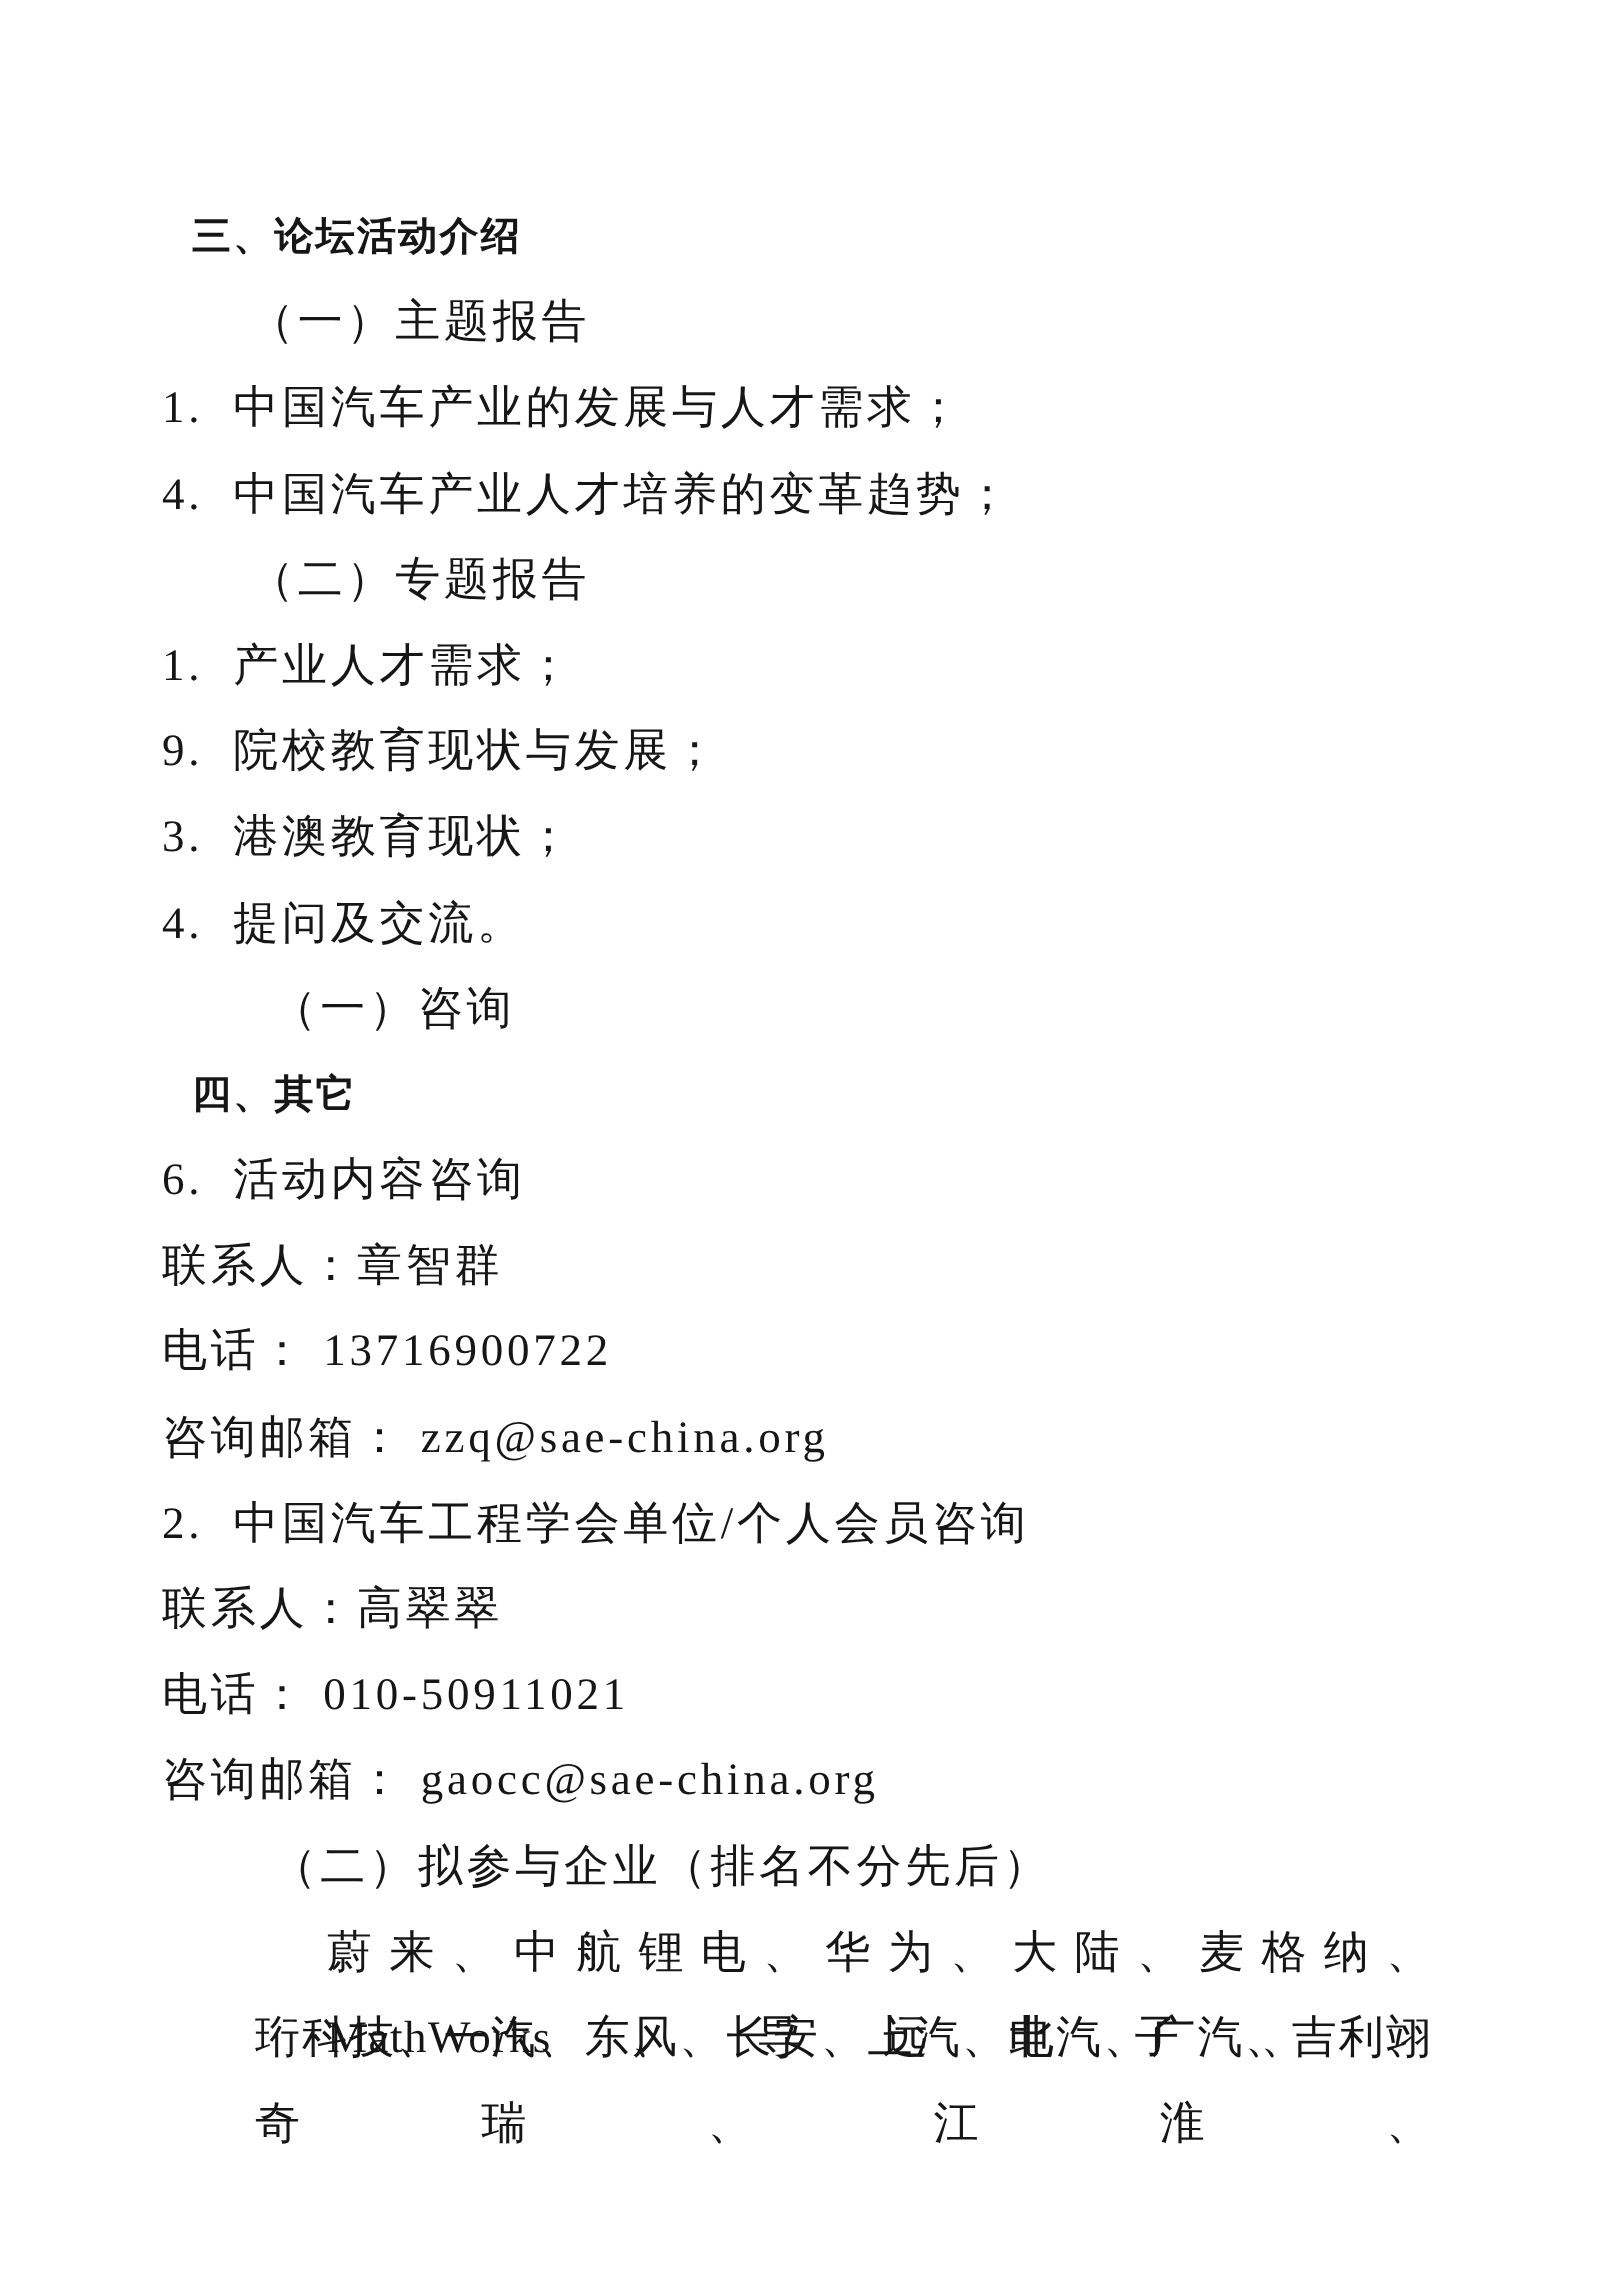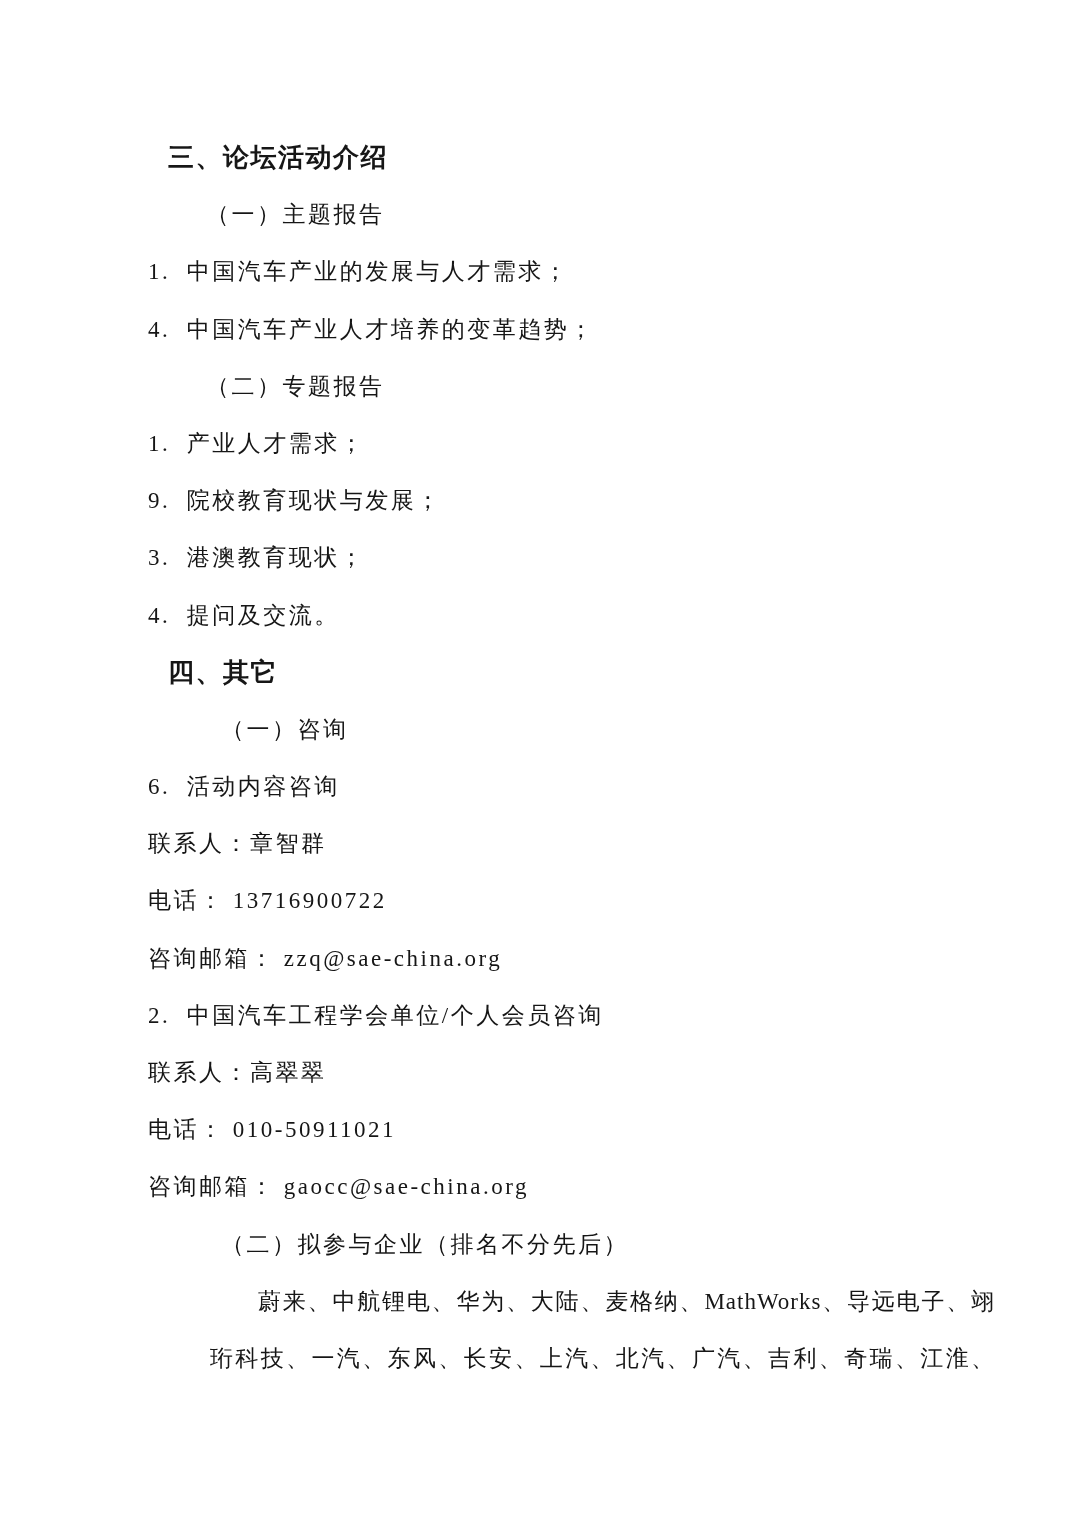--- a/index.html
+++ b/index.html
@@ -14,26 +14,25 @@
     background: #ffffff;
     overflow: hidden;
     font-family: "Liberation Serif", "DejaVu Serif", serif;
     color: #161616;
   }
   .doc {
     position: absolute;
     top: 129px;
     left: 0;
     width: 904px;
-    margin-left: 40px;
   }
   .line {
     height: 57.2px;
     line-height: 57.2px;
-    font-size: 23px;
+    font-size: 30px;
     letter-spacing: 2.5px;
     white-space: pre-wrap;
     color: #161616;
   }
   .h1 {
     padding-left: 128px;
     font-family: "Liberation Sans", "DejaVu Sans", sans-serif;
     font-weight: 700;
     font-size: 26px;
     letter-spacing: 1.5px;
@@ -73,23 +72,23 @@
     <div class="line sub3">（二）专题报告</div>
 
     <div class="line item">1.  产业人才需求；</div>
 
     <div class="line item">9.  院校教育现状与发展；</div>
 
     <div class="line item">3.  港澳教育现状；</div>
 
     <div class="line item">4.  提问及交流。</div>
 
+    <div class="line sub4">（一）咨询</div>
+
     <div class="line h1">四、其它</div>
-
-    <div class="line sub4">（一）咨询</div>
 
     <div class="line item">6.  活动内容咨询</div>
 
     <div class="line item">联系人：章智群</div>
 
     <div class="line item">电话： 13716900722</div>
 
     <div class="line item">咨询邮箱： zzq@sae-china.org</div>
 
     <div class="line item">2.  中国汽车工程学会单位/个人会员咨询</div>

